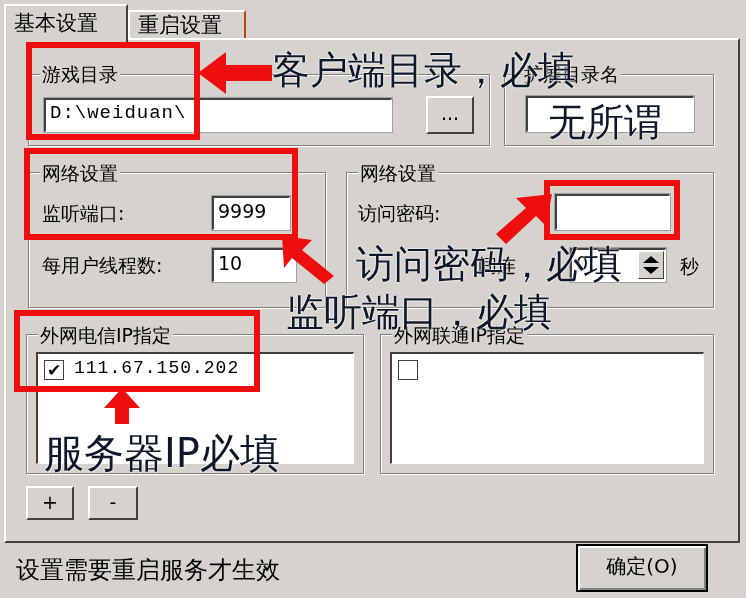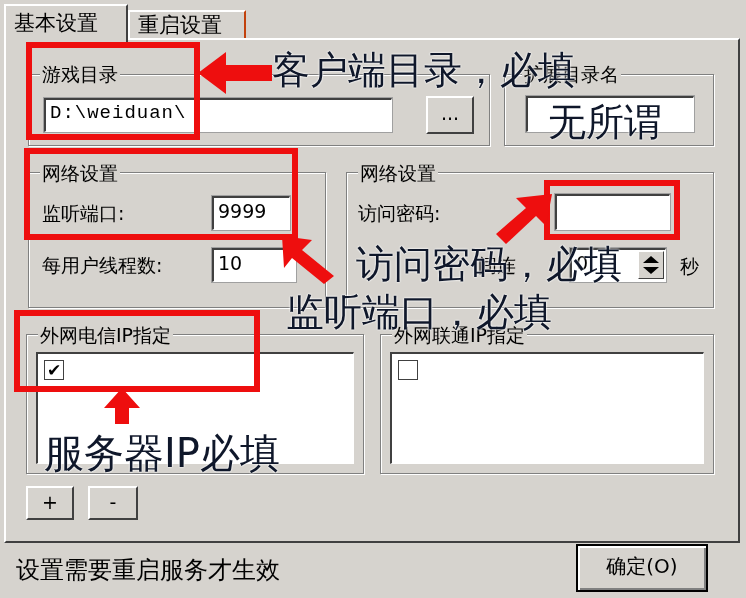--- a/index.html
+++ b/index.html
@@ -105,20 +105,21 @@
 </div>
 <div class="label" style="left:680px; top:254px; z-index:5;">秒</div>
 
 <div class="group" style="left:26px; top:334px; width:338px; height:140px; z-index:4;"></div>
 <div class="group-title" style="left:38px; top:324px; z-index:5;">外网电信IP指定</div>
 <div class="listbox" style="left:36px; top:352px; width:318px; height:112px; z-index:5;">
   <div style="position:absolute; left:4px; top:6px; height:22px; width:300px;">
     <div class="cb" style="left:2px; top:0;">
       <span>✔</span>
     </div>
+    <span style="position:absolute; left:32px; top:-2px; font-family:'Liberation Mono',monospace; font-size:18px; letter-spacing:1px; white-space:nowrap;">111.67.150.202</span>
   </div>
 </div>
 
 <div class="group" style="left:380px; top:334px; width:334px; height:140px; z-index:4;"></div>
 <div class="group-title" style="left:392px; top:324px; z-index:5;">外网联通IP指定</div>
 <div class="listbox" style="left:390px; top:352px; width:314px; height:112px; z-index:5;">
   <div style="position:absolute; left:4px; top:6px; height:22px; width:300px;">
     <div class="cb" style="left:2px; top:0;"></div>
   </div>
 </div>

